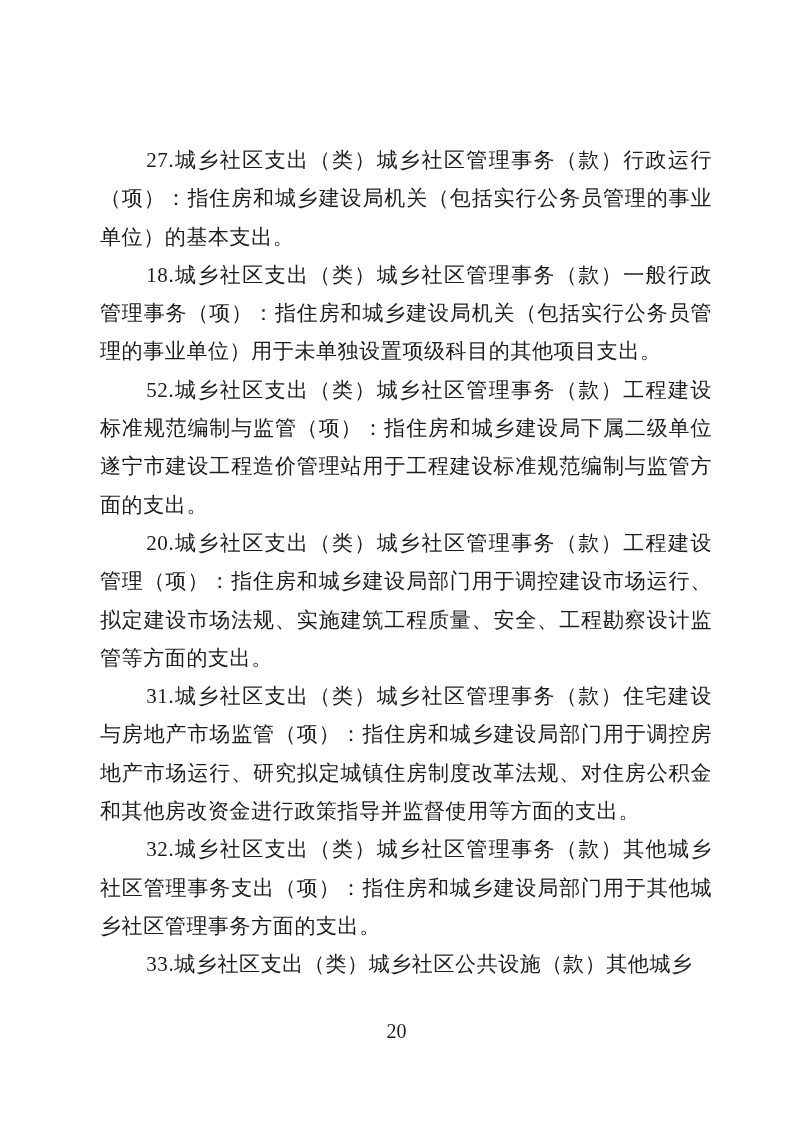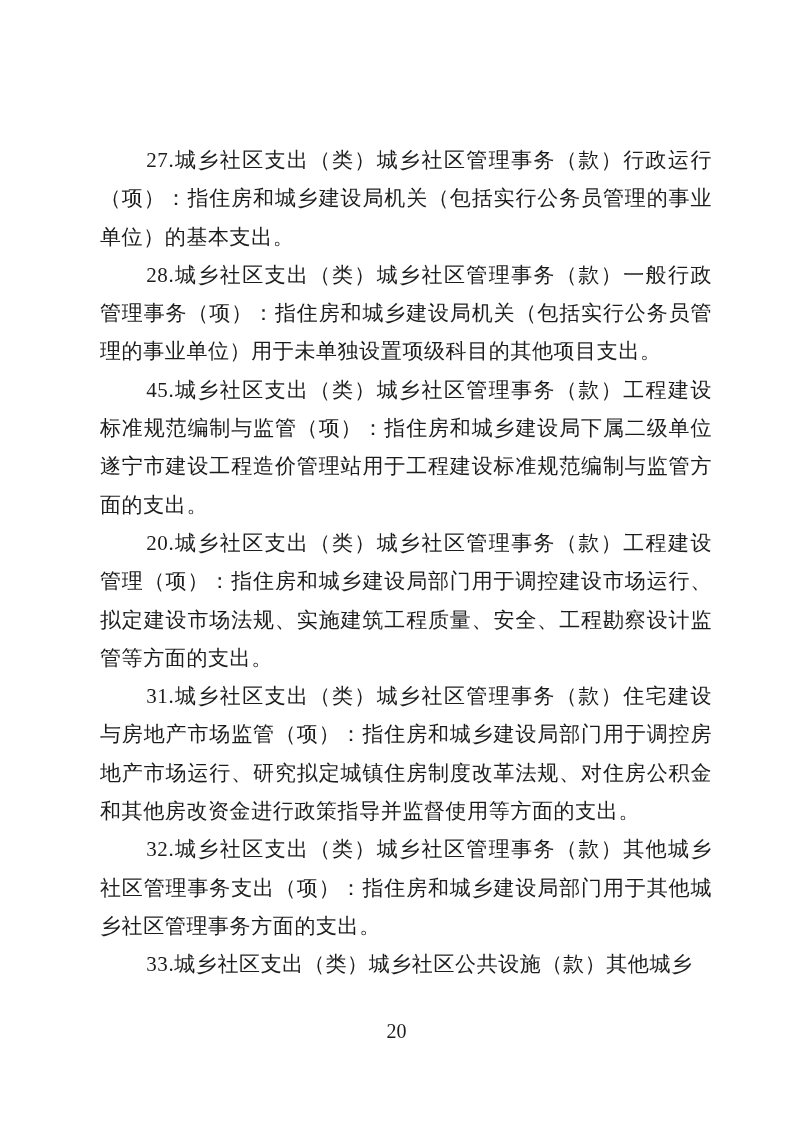--- a/index.html
+++ b/index.html
@@ -46,21 +46,21 @@
     font-size: 20px;
     color: #1c1c1c;
   }
 </style>
 </head>
 <body>
 
 <div class="page">
   <div class="text-block">
     <p class="para">27.城乡社区支出（类）城乡社区管理事务（款）行政运行（项）：指住房和城乡建设局机关（包括实行公务员管理的事业单位）的基本支出。</p>
-    <p class="para">28.城乡社区支出（类）城乡社区管理事务（款）一般行政管理事务（项）：指住房和城乡建设局机关（包括实行公务员管理的事业单位）用于未单独设置项级科目的其他项目支出。</p>
-    <p class="para">45.城乡社区支出（类）城乡社区管理事务（款）工程建设标准规范编制与监管（项）：指住房和城乡建设局下属二级单位遂宁市建设工程造价管理站用于工程建设标准规范编制与监管方面的支出。</p>
+    <p class="para">18.城乡社区支出（类）城乡社区管理事务（款）一般行政管理事务（项）：指住房和城乡建设局机关（包括实行公务员管理的事业单位）用于未单独设置项级科目的其他项目支出。</p>
+    <p class="para">52.城乡社区支出（类）城乡社区管理事务（款）工程建设标准规范编制与监管（项）：指住房和城乡建设局下属二级单位遂宁市建设工程造价管理站用于工程建设标准规范编制与监管方面的支出。</p>
     <p class="para">20.城乡社区支出（类）城乡社区管理事务（款）工程建设管理（项）：指住房和城乡建设局部门用于调控建设市场运行、拟定建设市场法规、实施建筑工程质量、安全、工程勘察设计监管等方面的支出。</p>
     <p class="para">31.城乡社区支出（类）城乡社区管理事务（款）住宅建设与房地产市场监管（项）：指住房和城乡建设局部门用于调控房地产市场运行、研究拟定城镇住房制度改革法规、对住房公积金和其他房改资金进行政策指导并监督使用等方面的支出。</p>
     <p class="para">32.城乡社区支出（类）城乡社区管理事务（款）其他城乡社区管理事务支出（项）：指住房和城乡建设局部门用于其他城乡社区管理事务方面的支出。</p>
     <p class="para">33.城乡社区支出（类）城乡社区公共设施（款）其他城乡</p>
   </div>
   <div class="page-number">20</div>
 </div>
 
 </body></html>

